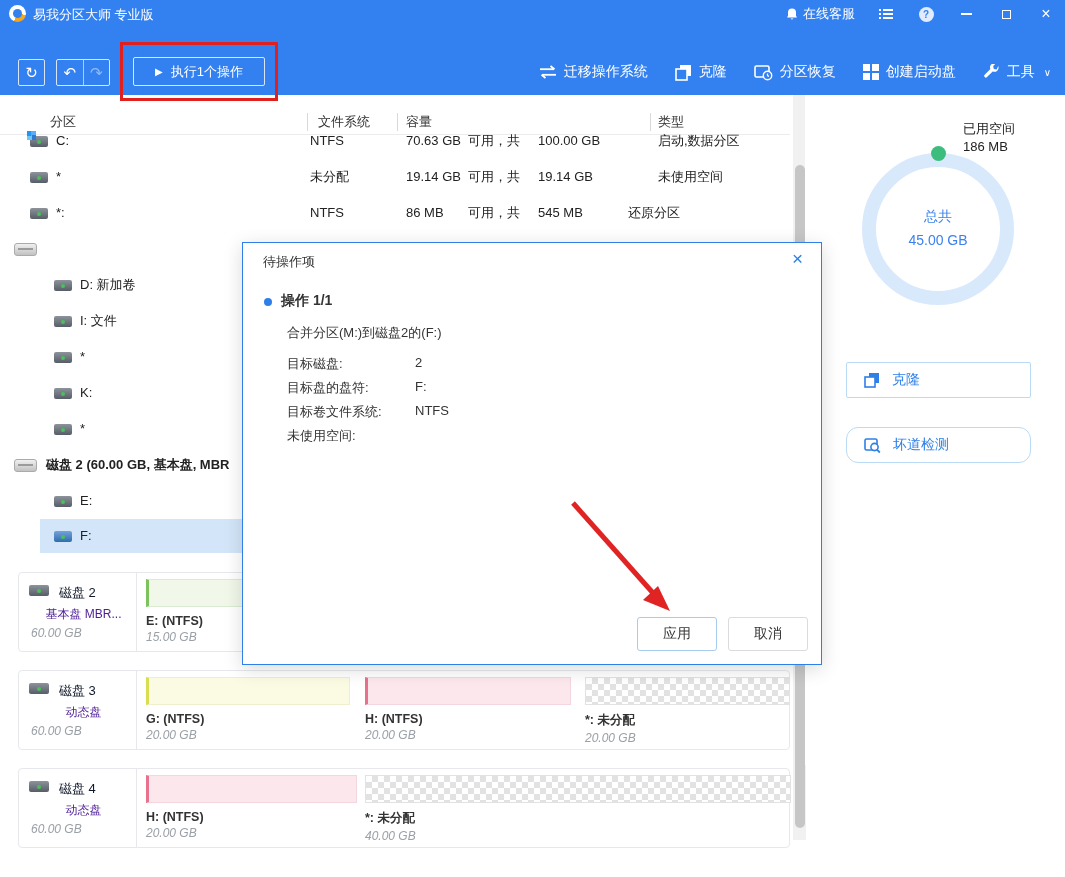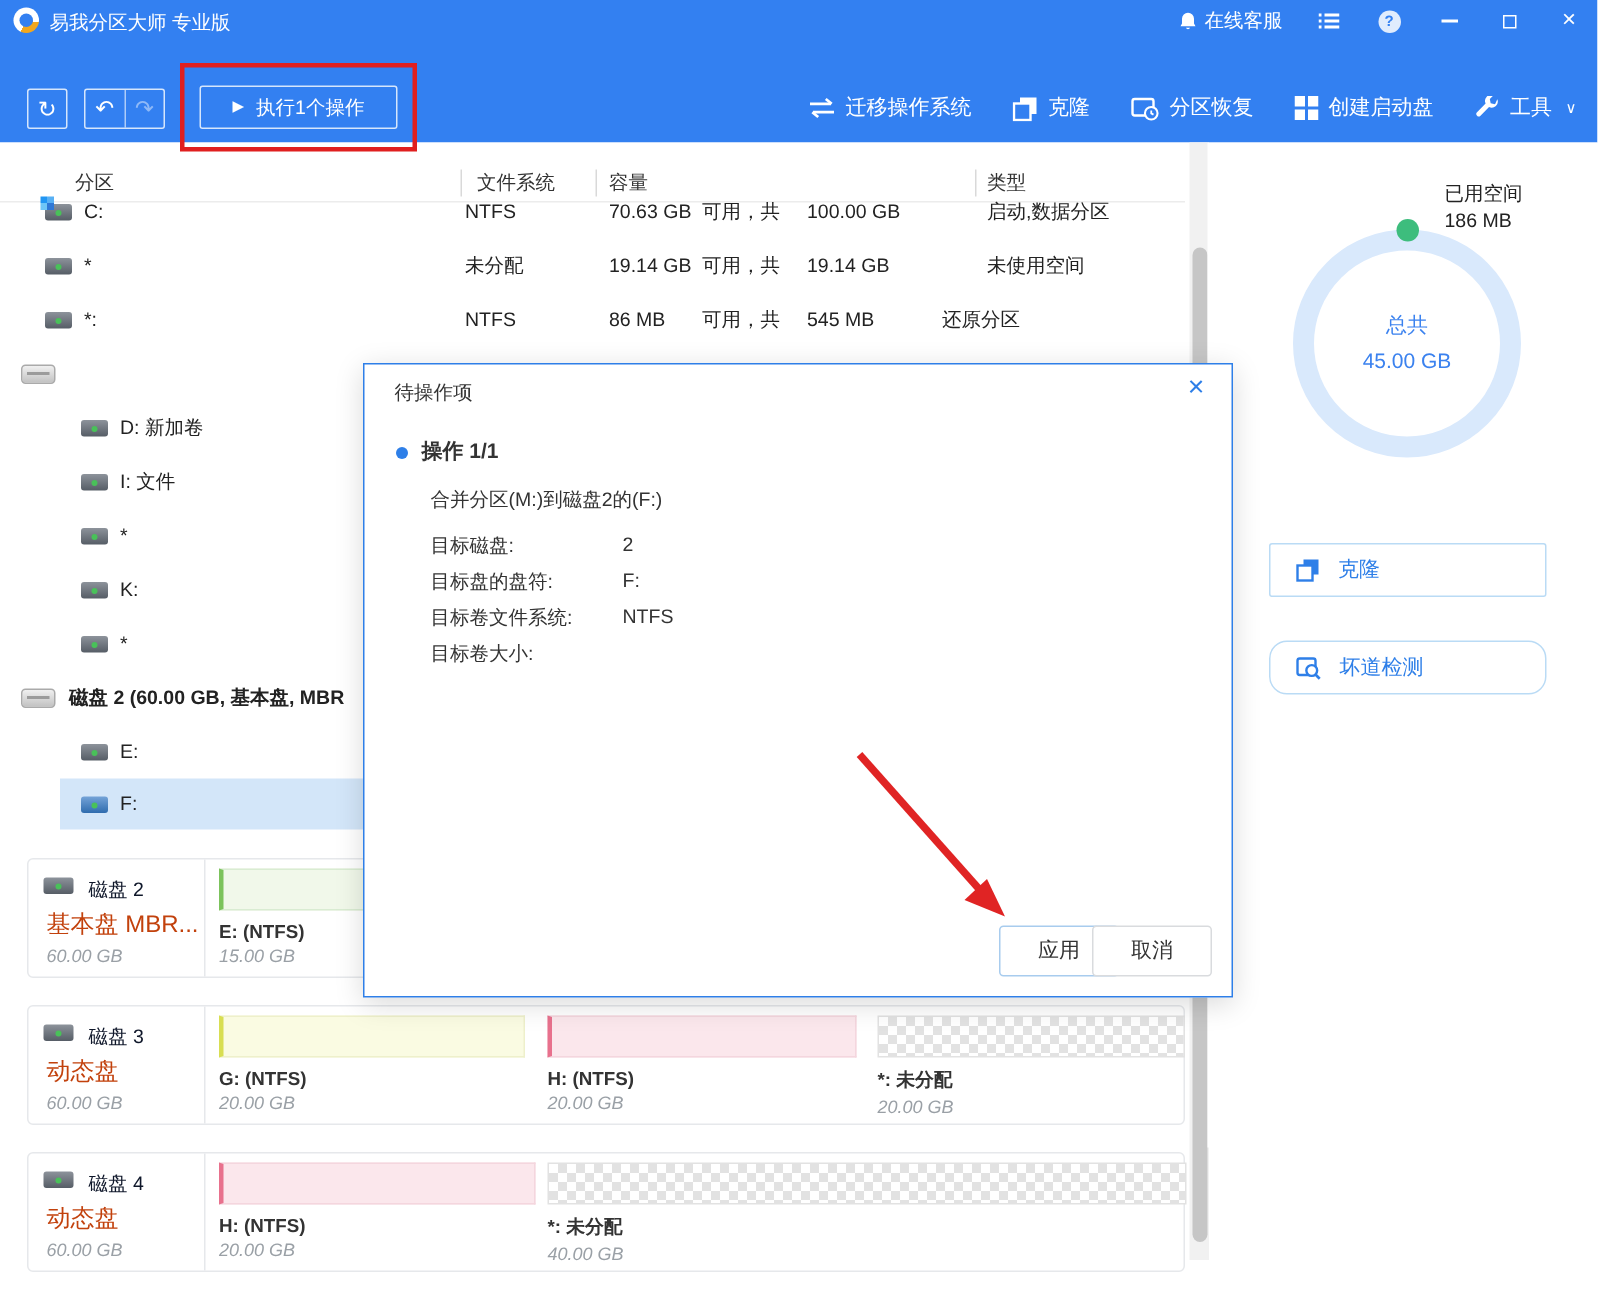--- a/index.html
+++ b/index.html
@@ -57,21 +57,21 @@
            background:linear-gradient(#f0f0f0,#c2c2c2); border:1px solid #aaa; }
   .hdisk i { position:absolute; left:3px; top:4px; width:15px; height:2px; background:#9b9b9b; }
 
   .scrollbar { position:absolute; left:793px; top:0; width:13px; height:745px; background:#f1f1f1; }
   .scrollthumb { position:absolute; left:1.5px; top:70px; width:10px; height:663px; background:#c6c6c6; border-radius:5px; }
 
   
   .card { position:absolute; left:18px; width:772px; height:80px; border:1px solid #e6e8eb; border-radius:4px; background:#fff; }
   .card .leftcol { position:absolute; left:0; top:0; width:118px; height:78px; border-right:1px solid #e6e8eb; padding:10px 0 0 12px; }
   .dname { font-size:13px; font-weight:normal; color:#0f172a; margin-left:28px; margin-top:1px; }
-  .dkind { font-size:16px; color:#c2410c; margin-top:4px; }
+  .dkind { font-size:12px; color:#4c1d95; margin-top:4px;text-align:center; }
   .dsize { font-size:12px; color:#9aa0a6; font-style:italic; margin-top:3px; }
   .card .hdisk2 { position:absolute; left:10px; top:12px; width:20px; height:11px; border-radius:2px;
                   background:linear-gradient(#8d939b,#565d66); }
   .card .hdisk2 i { position:absolute; left:8px; top:4px; width:4px; height:4px; border-radius:50%; background:#49c159; }
   .part { position:absolute; top:6px; }
   .pbar { height:28px; border:1px solid #e0e0e0; }
   .pbar.green  { background:#f1f8ea; border-color:#d9ecd2; border-left:3px solid #7cc35c; }
   .pbar.yellow { background:#fafbe2; border-color:#eef0cb; border-left:3px solid #d8de52; }
   .pbar.pink   { background:#fbe7ec; border-color:#f4d6de; border-left:3px solid #e8718d; }
   .checker { background:repeating-conic-gradient(#e2e2e2 0% 25%, #ffffff 0% 50%); background-size:12px 12px; border:1px solid #e2e2e2; }
@@ -95,21 +95,21 @@
             border:1px solid #2e7fe8; box-shadow:0 4px 18px rgba(0,0,0,.15); z-index:10; font-size:13px; color:#333; }
   .dlg-title { position:absolute; left:20px; top:10px; }
   .dlg-close { position:absolute; right:18px; top:6px; font-size:19px; color:#2e7fe8; line-height:19px; }
   .op-bullet { position:absolute; left:21px; top:55px; width:8px; height:8px; border-radius:50%; background:#2e7fe8; }
   .op-title { position:absolute; left:38px; top:49px; font-size:14px; font-weight:bold; }
   .op-desc { position:absolute; left:44px; top:81px; }
   .fld { position:absolute; left:44px; white-space:nowrap; }
   .fldval { position:absolute; left:172px; white-space:nowrap; }
   .dlgbtn { position:absolute; top:374px; width:80px; height:34px; background:#fff; border-radius:3px;
             display:flex; align-items:center; justify-content:center; font-size:14px; color:#333; }
-  .applybtn { left:394px; border:1px solid #a8ccee;margin-left:29px; }
+  .applybtn { left:394px; border:1px solid #a8ccee; }
   .cancelbtn { left:485px; border:1px solid #d9dbde; }
 
   .arrow-overlay { position:absolute; left:555px; top:495px; z-index:20; }
   svg { display:block; }
 </style>
 </head>
 <body>
 
 <div class="app">
 
@@ -417,21 +417,21 @@
     <div class="op-bullet"></div>
     <div class="op-title">操作 1/1</div>
     <div class="op-desc">合并分区(M:)到磁盘2的(F:)</div>
 
     <div class="fld" style="top:112px">目标磁盘:</div>
     <div class="fldval" style="top:112px">2</div>
     <div class="fld" style="top:136px">目标盘的盘符:</div>
     <div class="fldval" style="top:136px">F:</div>
     <div class="fld" style="top:160px">目标卷文件系统:</div>
     <div class="fldval" style="top:160px">NTFS</div>
-    <div class="fld" style="top:184px">目标卷大小:</div>
+    <div class="fld" style="top:184px">未使用空间:</div>
 
     <div class="dlgbtn applybtn">应用</div>
     <div class="dlgbtn cancelbtn">取消</div>
   </div>
 
   <div class="arrow-overlay">
     <svg width="130" height="125" viewBox="0 0 130 125">
       <line x1="18" y1="8" x2="98" y2="98" stroke="#e02424" stroke-width="5"></line>
       <polygon points="115,116 88,105 103,91" fill="#e02424"></polygon>
     </svg>

